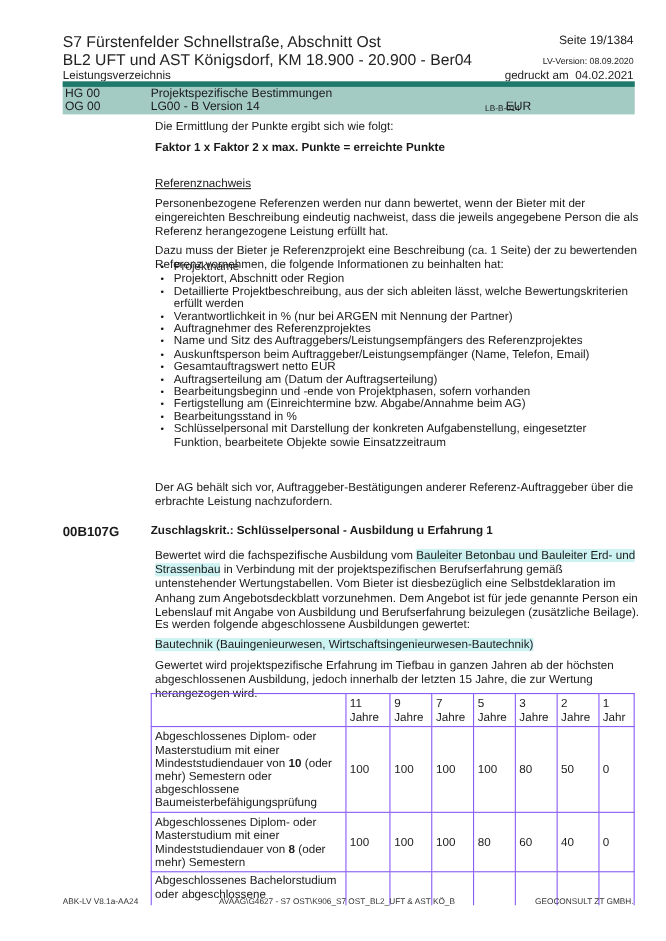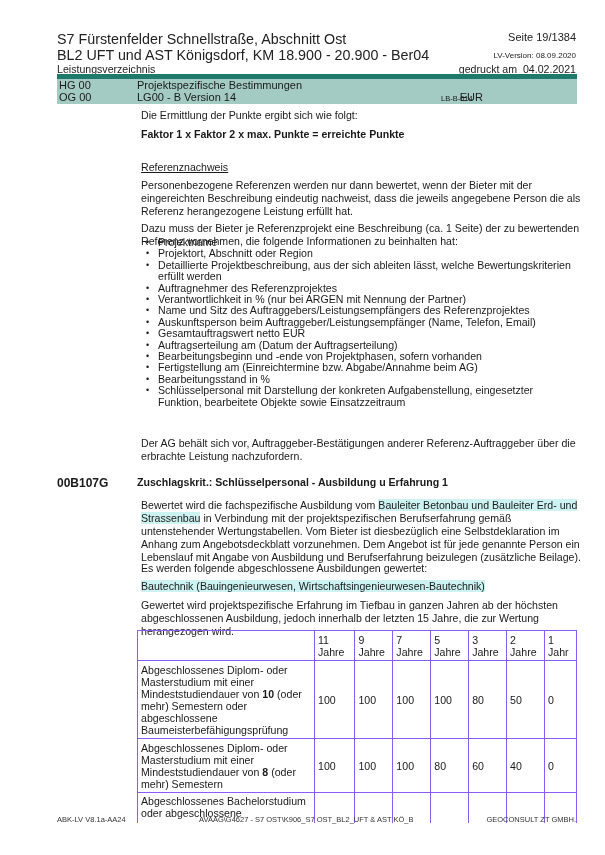--- a/index.html
+++ b/index.html
@@ -51,22 +51,22 @@
 <p class="abs body-col" style="top:124px; font-weight:bold;">Faktor 1 x Faktor 2 x max. Punkte = erreichte Punkte</p>
 
 <p class="abs body-col" style="top:157px; text-decoration:underline;">Referenznachweis</p>
 <p class="abs body-col" style="top:175px;">Personenbezogene Referenzen werden nur dann bewertet, wenn der Bieter mit der eingereichten Beschreibung eindeutig nachweist, dass die jeweils angegebene Person die als Referenz herangezogene Leistung erfüllt hat.</p>
 <p class="abs body-col" style="top:218px;">Dazu muss der Bieter je Referenzprojekt eine Beschreibung (ca. 1 Seite) der zu bewertenden Referenz vornehmen, die folgende Informationen zu beinhalten hat:</p>
 
 <ul class="refs">
   <li>Projektname</li>
   <li>Projektort, Abschnitt oder Region</li>
   <li>Detaillierte Projektbeschreibung, aus der sich ableiten lässt, welche Bewertungskriterien erfüllt werden</li>
+  <li>Verantwortlichkeit in % (nur bei ARGEN mit Nennung der Partner)</li>
   <li>Auftragnehmer des Referenzprojektes</li>
-  <li>Verantwortlichkeit in % (nur bei ARGEN mit Nennung der Partner)</li>
   <li>Name und Sitz des Auftraggebers/Leistungsempfängers des Referenzprojektes</li>
   <li>Auskunftsperson beim Auftraggeber/Leistungsempfänger (Name, Telefon, Email)</li>
   <li>Gesamtauftragswert netto EUR</li>
   <li>Auftragserteilung am (Datum der Auftragserteilung)</li>
   <li>Bearbeitungsbeginn und -ende von Projektphasen, sofern vorhanden</li>
   <li>Fertigstellung am (Einreichtermine bzw. Abgabe/Annahme beim AG)</li>
   <li>Bearbeitungsstand in %</li>
   <li>Schlüsselpersonal mit Darstellung der konkreten Aufgabenstellung, eingesetzter Funktion, bearbeitete Objekte sowie Einsatzzeitraum</li>
 </ul>
 

